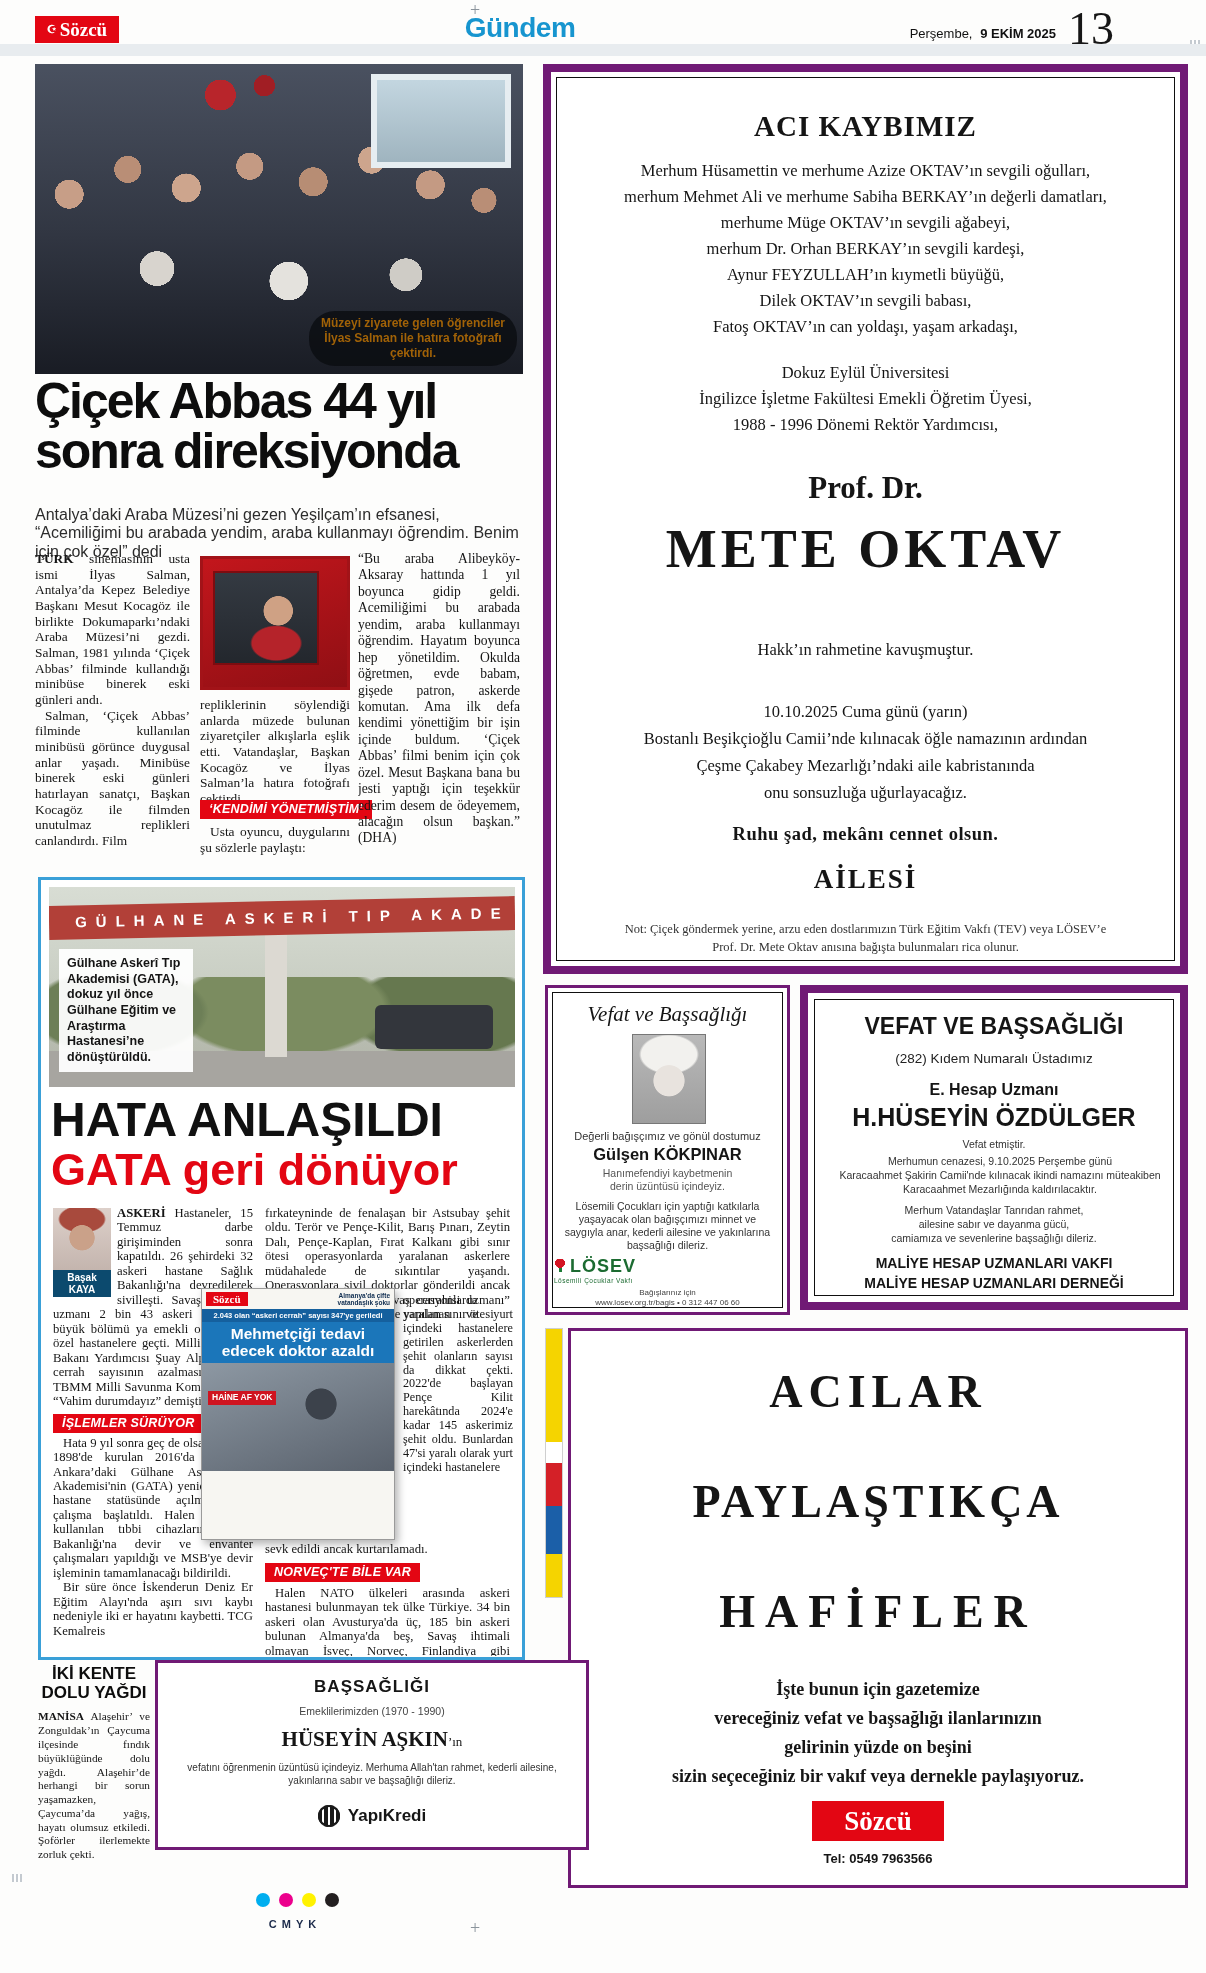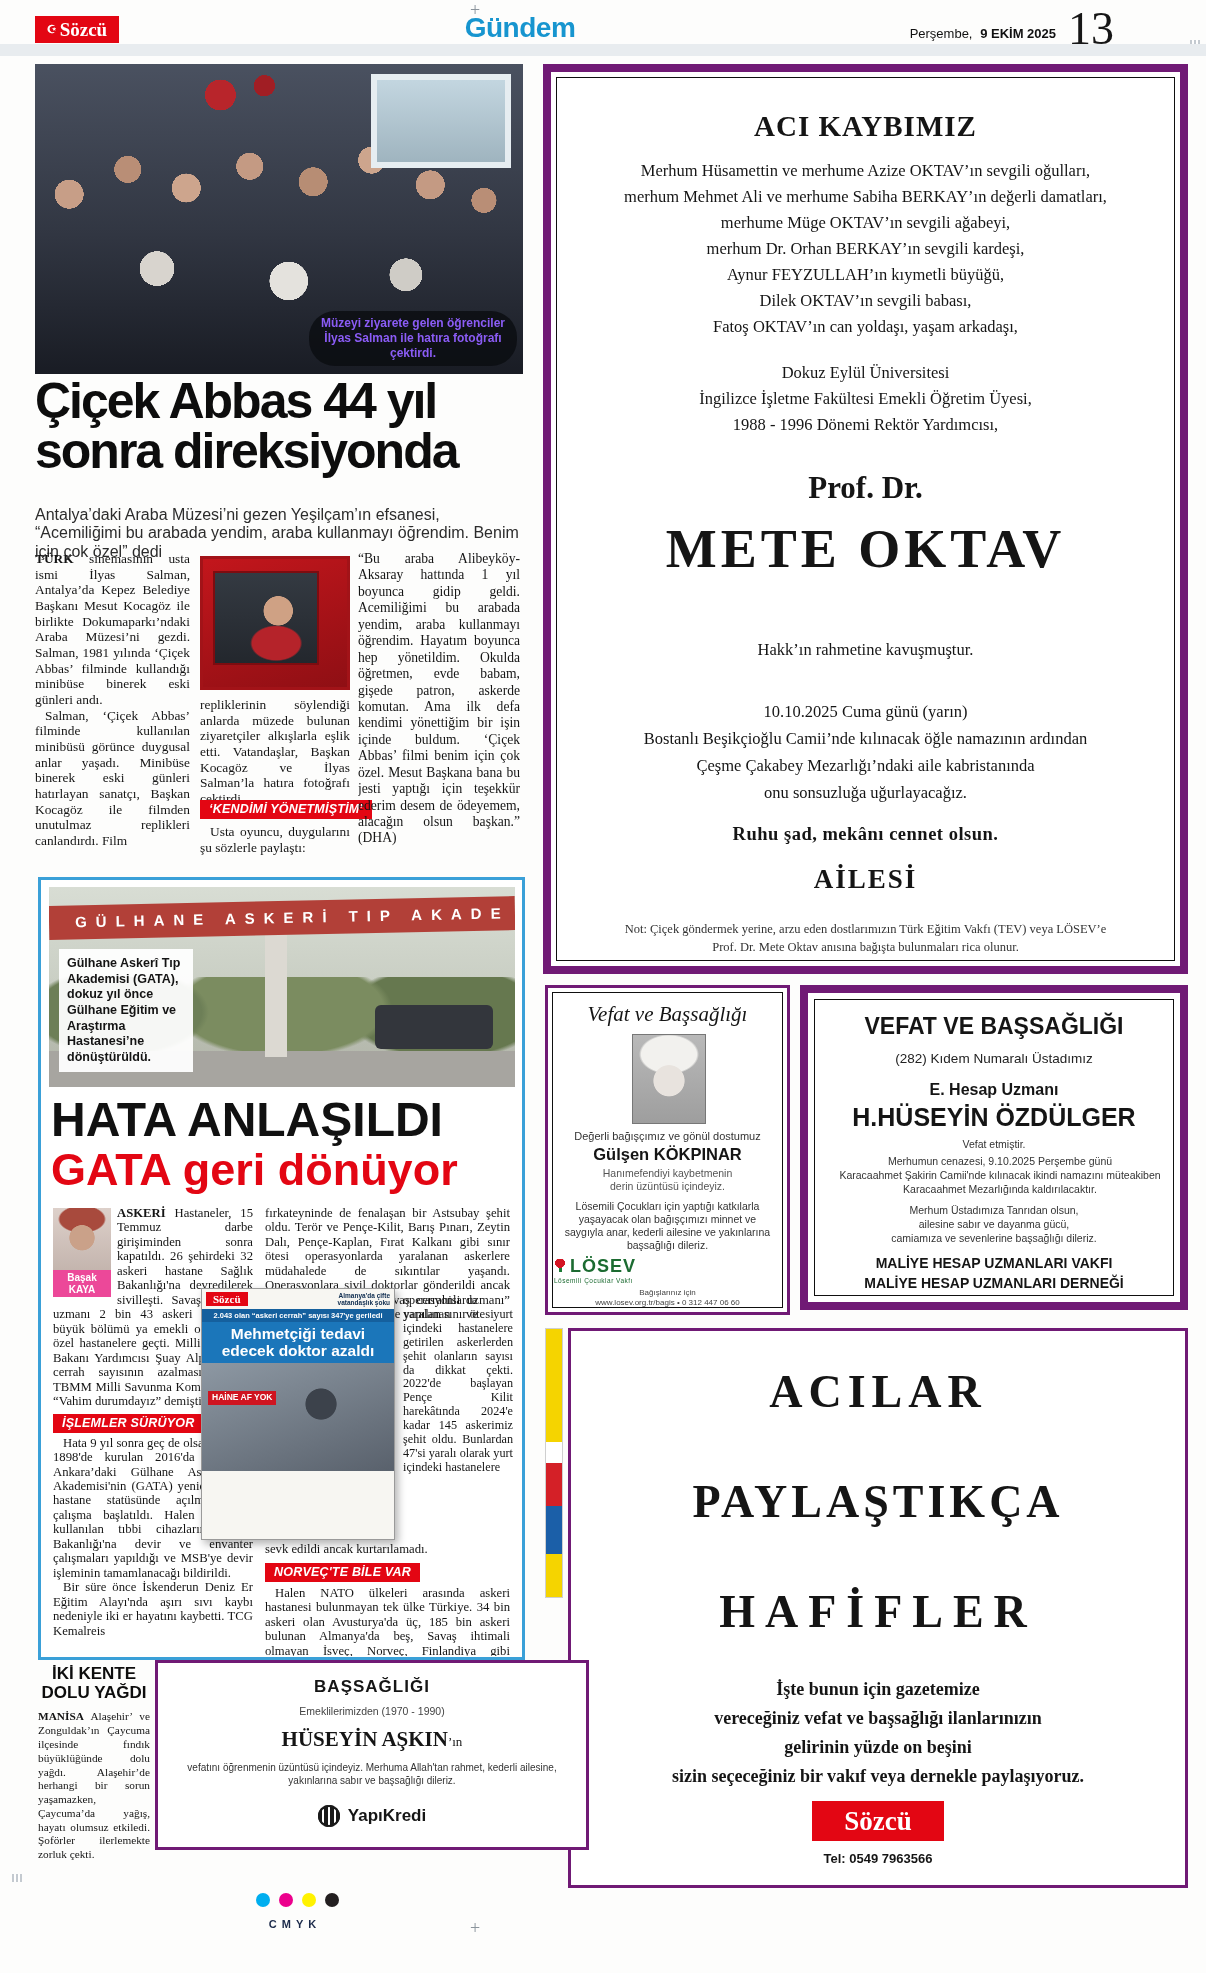--- a/index.html
+++ b/index.html
@@ -54,21 +54,21 @@
   <div class="abs sans" style="left:420px;top:12px;width:200px;text-align:center;font-size:28px;font-weight:800;color:#1795cf;letter-spacing:-.5px;">Gündem</div>
   <div class="abs sans" style="right:150px;top:26px;font-size:13px;color:#111;">
     <span>Perşembe,</span>
     <span class="b" style="margin-left:4px;">9 EKİM 2025</span>
   </div>
   <div class="abs" style="right:92px;top:2px;font-size:46px;font-family:'Liberation Serif',serif;font-weight:400;color:#161616;">13</div>
 
   <div class="abs" style="left:35px;top:64px;width:488px;height:310px;">
     <div class="crowd"></div>
     <div class="abs" style="right:12px;top:10px;width:128px;height:82px;background:linear-gradient(#c3d6e0,#9fb4bf);border:6px solid #e6edf1;"></div>
-    <div class="abs sans ctr" style="right:6px;bottom:8px;width:196px;padding:5px 6px;background:rgba(10,12,16,.8);color:#8b5cf6;font-size:12px;font-weight:bold;line-height:1.25;border-radius:26px;">Müzeyi ziyarete gelen öğrenciler İlyas Salman ile hatıra fotoğrafı çektirdi.</div>
+    <div class="abs sans ctr" style="right:6px;bottom:8px;width:196px;padding:5px 6px;background:rgba(10,12,16,.8);color:#a16207;font-size:12px;font-weight:bold;line-height:1.25;border-radius:26px;">Müzeyi ziyarete gelen öğrenciler İlyas Salman ile hatıra fotoğrafı çektirdi.</div>
   </div>
   <div class="abs sans" style="left:35px;top:376px;width:492px;font-size:50px;font-weight:900;letter-spacing:-2px;line-height:1.0;color:#0d0d0d;">
     <div>Çiçek Abbas 44 yıl</div>
     <div>sonra direksiyonda</div>
   </div>
   <div class="abs sans" style="left:35px;top:506px;width:488px;font-size:16px;color:#2c2c2c;line-height:1.15;font-weight:500;">Antalya’daki Araba Müzesi’ni gezen Yeşilçam’ın efsanesi, “Acemiliğimi bu arabada yendim, araba kullanmayı öğrendim. Benim için çok özel” dedi</div>
 
   <div class="abs just bodytxt" style="left:35px;top:551px;width:155px;height:306px;overflow:hidden;">
     <span class="b">TÜRK</span><span> sinemasının usta ismi İlyas Salman, Antalya’da Kepez Belediye Başkanı Mesut Kocagöz ile birlikte Dokumaparkı’ndaki Araba Müzesi’ni gezdi. Salman, 1981 yılında ‘Çiçek Abbas’ filminde kullandığı minibüse binerek eski günleri andı.</span>
     <div style="text-indent:10px;">Salman, ‘Çiçek Abbas’ filminde kullanılan minibüsü görünce duygusal anlar yaşadı. Minibüse binerek eski günleri hatırlayan sanatçı, Başkan Kocagöz ile filmden unutulmaz replikleri canlandırdı. Film</div>
@@ -124,21 +124,21 @@
       <div class="abs" style="right:22px;bottom:38px;width:118px;height:44px;background:#33363c;border-radius:6px;"></div>
       <div class="abs sans" style="left:0;top:14px;width:466px;height:34px;background:#b24038;color:#fff;font-size:15px;font-weight:bold;letter-spacing:9px;line-height:34px;padding-left:26px;box-sizing:border-box;overflow:hidden;white-space:nowrap;transform:rotate(-1.2deg);">GÜLHANE ASKERİ TIP AKADE</div>
       <div class="abs sans" style="left:10px;top:62px;width:118px;background:rgba(255,255,255,.94);color:#141414;font-size:12.5px;font-weight:bold;line-height:1.25;padding:7px 8px;">Gülhane Askerî Tıp Akademisi (GATA), dokuz yıl önce Gülhane Eğitim ve Araştırma Hastanesi’ne dönüştürüldü.</div>
     </div>
     <div class="abs sans" style="left:10px;top:212px;font-size:48px;font-weight:900;letter-spacing:0;color:#111;">HATA ANLAŞILDI</div>
     <div class="abs sans" style="left:10px;top:264px;font-size:45px;font-weight:900;color:#e30613;">GATA geri dönüyor</div>
 
     <div class="abs just" style="left:12px;top:326px;width:200px;height:448px;overflow:hidden;font-size:12.7px;line-height:1.14;">
       <div style="float:left;width:58px;margin:2px 6px 2px 0;">
         <div style="height:62px;background:radial-gradient(circle 13px at 50% 48%, #caa189 95%, rgba(0,0,0,0)),radial-gradient(ellipse 24px 14px at 50% 18%, #a84a3d 92%, rgba(0,0,0,0)),linear-gradient(#ddd0ca,#c4b5ae);"></div>
-        <div class="sans ctr" style="background:#ec4899;color:#fff;font-size:10px;font-weight:bold;line-height:1.15;padding:2px 0;">
+        <div class="sans ctr" style="background:#0c4a6e;color:#fff;font-size:10px;font-weight:bold;line-height:1.15;padding:2px 0;">
           <div>Başak</div>
           <div>KAYA</div>
         </div>
       </div>
       <span class="b">ASKERİ</span><span> Hastaneler, 15 Temmuz darbe girişiminden sonra kapatıldı. 26 şehirdeki 32 askeri hastane Sağlık Bakanlığı'na devredilerek sivilleşti. Savaş cerrahisi uzmanı 2 bin 43 askeri doktordan büyük bölümü ya emekli oldu ya da özel hastanelere geçti. Milli Savunma Bakanı Yardımcısı Şuay Alpay askeri cerrah sayısının azalması üzerine TBMM Milli Savunma Komisyonunda “Vahim durumdayız” demişti.</span>
       <div style="margin:5px 0 3px;"><span class="redlab">İŞLEMLER SÜRÜYOR</span></div>
       <div style="text-indent:10px;">Hata 9 yıl sonra geç de olsa anlaşıldı. 1898'de kurulan 2016'da kapatılan Ankara’daki Gülhane Askeri Tıp Akademisi'nin (GATA) yeniden askeri hastane statüsünde açılması için çalışma başlatıldı. Halen GATA'da kullanılan tıbbi cihazların Sağlık Bakanlığı'na devir ve envanter çalışmaları yapıldığı ve MSB'ye devir işleminin tamamlanacağı bildirildi.</div>
       <div style="text-indent:10px;">Bir süre önce İskenderun Deniz Er Eğitim Alayı'nda aşırı sıvı kaybı nedeniyle iki er hayatını kaybetti. TCG Kemalreis</div>
     </div>
 
@@ -187,21 +187,21 @@
     <div class="abs ctr sans" style="left:0;right:0;top:58px;font-size:13.5px;color:#222;">(282) Kıdem Numaralı Üstadımız</div>
     <div class="abs ctr sans b" style="left:0;right:0;top:88px;font-size:16px;">E. Hesap Uzmanı</div>
     <div class="abs ctr sans b" style="left:0;right:0;top:110px;font-size:25px;">H.HÜSEYİN ÖZDÜLGER</div>
     <div class="abs ctr sans" style="left:0;right:0;top:145px;font-size:10.5px;color:#333;">Vefat etmiştir.</div>
     <div class="abs ctr sans" style="left:0;right:0;top:161px;font-size:10.5px;color:#333;line-height:14px;margin-left:12px;">
       <div>Merhumun cenazesi, 9.10.2025 Perşembe günü</div>
       <div>Karacaahmet Şakirin Camii'nde kılınacak ikindi namazını müteakiben</div>
       <div>Karacaahmet Mezarlığında kaldırılacaktır.</div>
     </div>
     <div class="abs ctr sans" style="left:0;right:0;top:210px;font-size:10.5px;color:#333;line-height:14px;">
-      <div>Merhum Üstadımıza Tanrıdan olsun,</div>
+      <div>Merhum Vatandaşlar Tanrıdan rahmet,</div>
       <div>ailesine sabır ve dayanma gücü,</div>
       <div>camiamıza ve sevenlerine başsağlığı dileriz.</div>
     </div>
     <div class="abs ctr sans b" style="left:0;right:0;top:262px;font-size:14px;">MALİYE HESAP UZMANLARI VAKFI</div>
     <div class="abs ctr sans b" style="left:0;right:0;top:282px;font-size:14px;">MALİYE HESAP UZMANLARI DERNEĞİ</div>
   </div>
 
   <div class="abs" style="left:545px;top:1328px;width:16px;height:268px;background:linear-gradient(180deg,#f5d400 0%,#f5d400 42%,#ffffff 42%,#ffffff 50%,#d42027 50%,#d42027 66%,#1b5fa8 66%,#1b5fa8 84%,#f5d400 84%);border:1px solid #cfcfcf;"></div>
 
   <div class="abs frame" style="left:568px;top:1328px;width:620px;height:560px;box-sizing:border-box;border-width:3.5px;">

